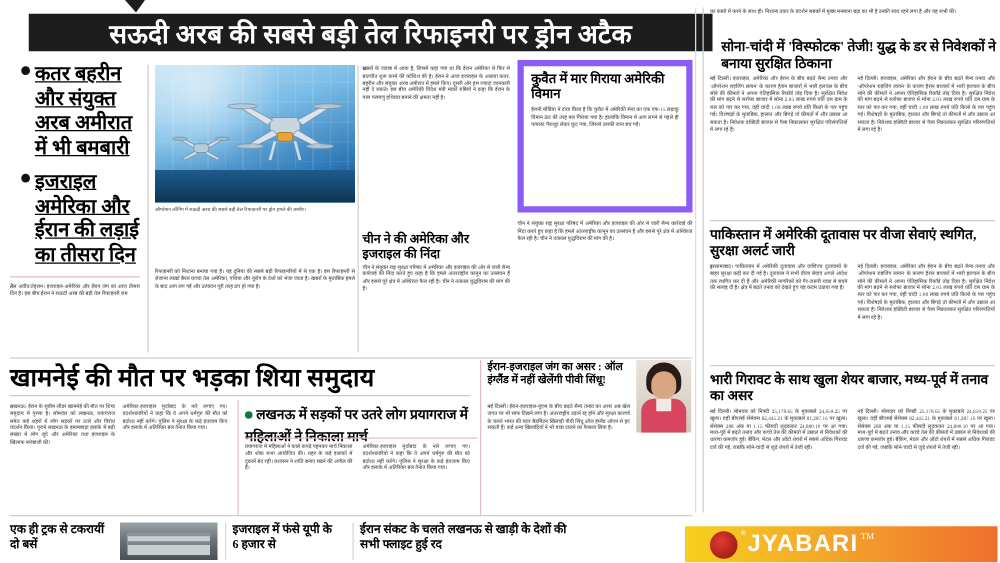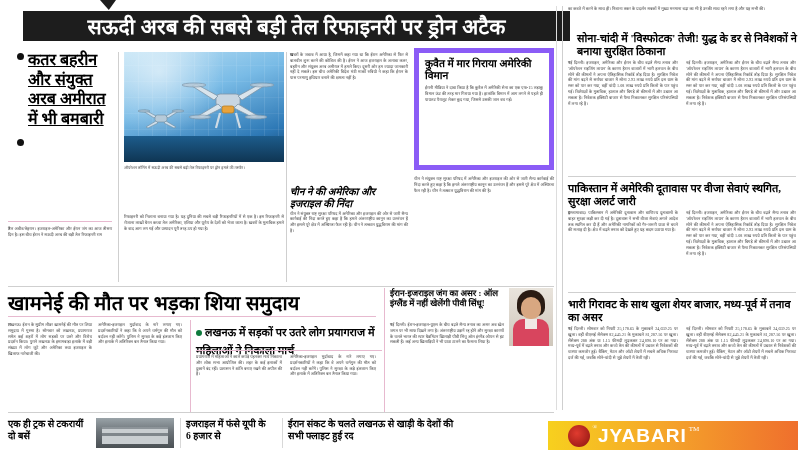--- a/index.html
+++ b/index.html
@@ -135,20 +135,21 @@
     <div class="t">सऊदी अरब की सबसे बड़ी तेल रिफाइनरी पर ड्रोन अटैक</div>
   </div>
 
   <div class="bulletcol">
     <div class="bullet">
       <div class="dot"></div>
       <div class="btxt">कतर बहरीन और संयुक्त अरब अमीरात में भी बमबारी</div>
     </div>
     <div class="bullet">
       <div class="dot"></div>
+      <div class="btxt">इजराइल अमेरिका और ईरान की लड़ाई का तीसरा दिन</div>
     </div>
   </div>
   <div class="bulletbox-rule"></div>
 
   <div class="col body-text lead" style="left:8px;top:226px;width:104px;height:58px;">तेल अवीव/तेहरान। इजराइल-अमेरिका और ईरान जंग का आज तीसरा दिन है। इस बीच ईरान ने सऊदी अरब की बड़ी तेल रिफाइनरी राम</div>
 
   <div class="photo">
     <div class="sky"></div>
     <div class="circuit"></div>
     <div class="ground"></div>
@@ -188,21 +189,21 @@
   <div class="col body-text lead" style="left:290px;top:52px;width:118px;height:228px;">खबरों के जवाब में आया है, जिसमें कहा गया था कि ईरान अमेरिका से फिर से बातचीत शुरू करने की कोशिश की है। ईरान ने आज इजराइल के अलावा कतर, बहरीन और संयुक्त अरब अमीरात में हमले किए। दूसरी ओर हम ज्यादा जानकारी नहीं दे सकते। इस बीच अमेरिकी विदेश मंत्री मार्को रुबियो ने कहा कि ईरान के पास परमाणु हथियार बनाने की क्षमता नहीं है।</div>
 
   <div class="col body-text" style="left:124px;top:214px;width:160px;height:68px;">रिफाइनरी को निशाना बनाया गया है। यह दुनिया की सबसे बड़ी रिफाइनरियों में से एक है। इस रिफाइनरी से रोजाना लाखों बैरल कच्चा तेल अमेरिका, एशिया और यूरोप के देशों को भेजा जाता है। खबरों के मुताबिक हमले के बाद आग लग गई और उत्पादन पूरी तरह ठप हो गया है।</div>
 
   <div class="boxhead" style="left:414px;top:48px;width:140px;height:122px;">
     <div class="bh">कुवैत में मार गिराया अमेरिकी विमान</div>
     <div class="body-text">ईरानी मीडिया ने दावा किया है कि कुवैत में अमेरिकी सेना का एक एफ-15 लड़ाकू विमान ऊंट की तरह मार गिराया गया है। हालांकि विमान में आग लगने से पहले ही पायलट पैराशूट लेकर कूद गया, जिससे उसकी जान बच गई।</div>
   </div>
 
   <div class="col" style="left:290px;top:186px;width:118px;">
-    <div class="rhead" style="font-size:10px;margin-bottom:1px;font-style:italic;">चीन ने की अमेरिका और इजराइल की निंदा</div>
+    <div class="rhead" style="font-size:10px;margin-bottom:1px;">चीन ने की अमेरिका और इजराइल की निंदा</div>
     <div class="body-text" style="height:84px;">चीन ने संयुक्त राष्ट्र सुरक्षा परिषद में अमेरिका और इजराइल की ओर से जारी सैन्य कार्रवाई की निंदा करते हुए कहा है कि हमले अंतरराष्ट्रीय कानून का उल्लंघन हैं और इससे पूरे क्षेत्र में अस्थिरता फैल रही है। चीन ने तत्काल युद्धविराम की मांग की है।</div>
   </div>
   <div class="col body-text" style="left:414px;top:176px;width:140px;height:104px;">चीन ने संयुक्त राष्ट्र सुरक्षा परिषद में अमेरिका और इजराइल की ओर से जारी सैन्य कार्रवाई की निंदा करते हुए कहा है कि हमले अंतरराष्ट्रीय कानून का उल्लंघन हैं और इससे पूरे क्षेत्र में अस्थिरता फैल रही है। चीन ने तत्काल युद्धविराम की मांग की है।</div>
 
   <div class="hrule" style="left:8px;top:286px;width:546px;"></div>
   <div class="headline2 hl">खामनेई की मौत पर भड़का शिया समुदाय</div>
   <div class="hl2rule"></div>
 
   <div class="col body-text lead" style="left:8px;top:322px;width:84px;height:90px;">लखनऊ। ईरान के सुप्रीम लीडर खामनेई की मौत पर शिया समुदाय में गुस्सा है। सोमवार को लखनऊ, प्रयागराज समेत कई शहरों में लोग सड़कों पर उतरे और विरोध प्रदर्शन किया। पुराने लखनऊ के इमामबाड़ा इलाके में बड़ी संख्या में लोग जुटे और अमेरिका तथा इजराइल के खिलाफ नारेबाजी की।</div>
   <div class="col body-text" style="left:98px;top:322px;width:84px;height:90px;">अमेरिका-इजराइल मुर्दाबाद के नारे लगाए गए। प्रदर्शनकारियों ने कहा कि वे अपने धर्मगुरु की मौत को बर्दाश्त नहीं करेंगे। पुलिस ने सुरक्षा के कड़े इंतजाम किए और इलाके में अतिरिक्त बल तैनात किया गया।</div>

